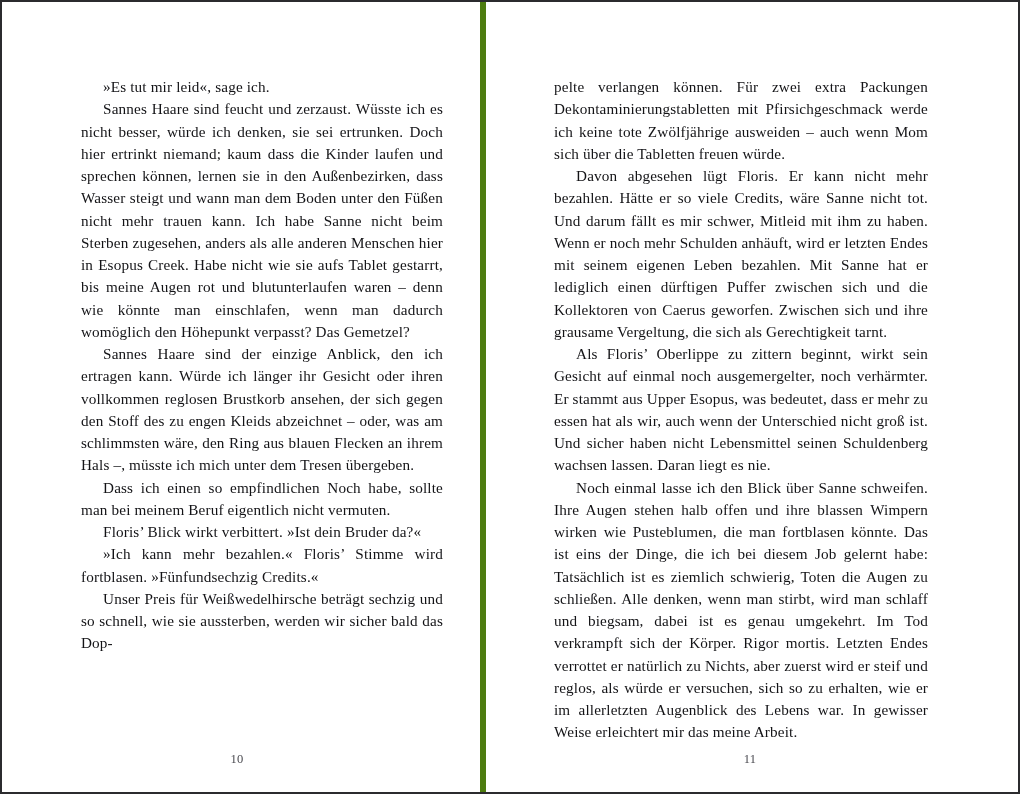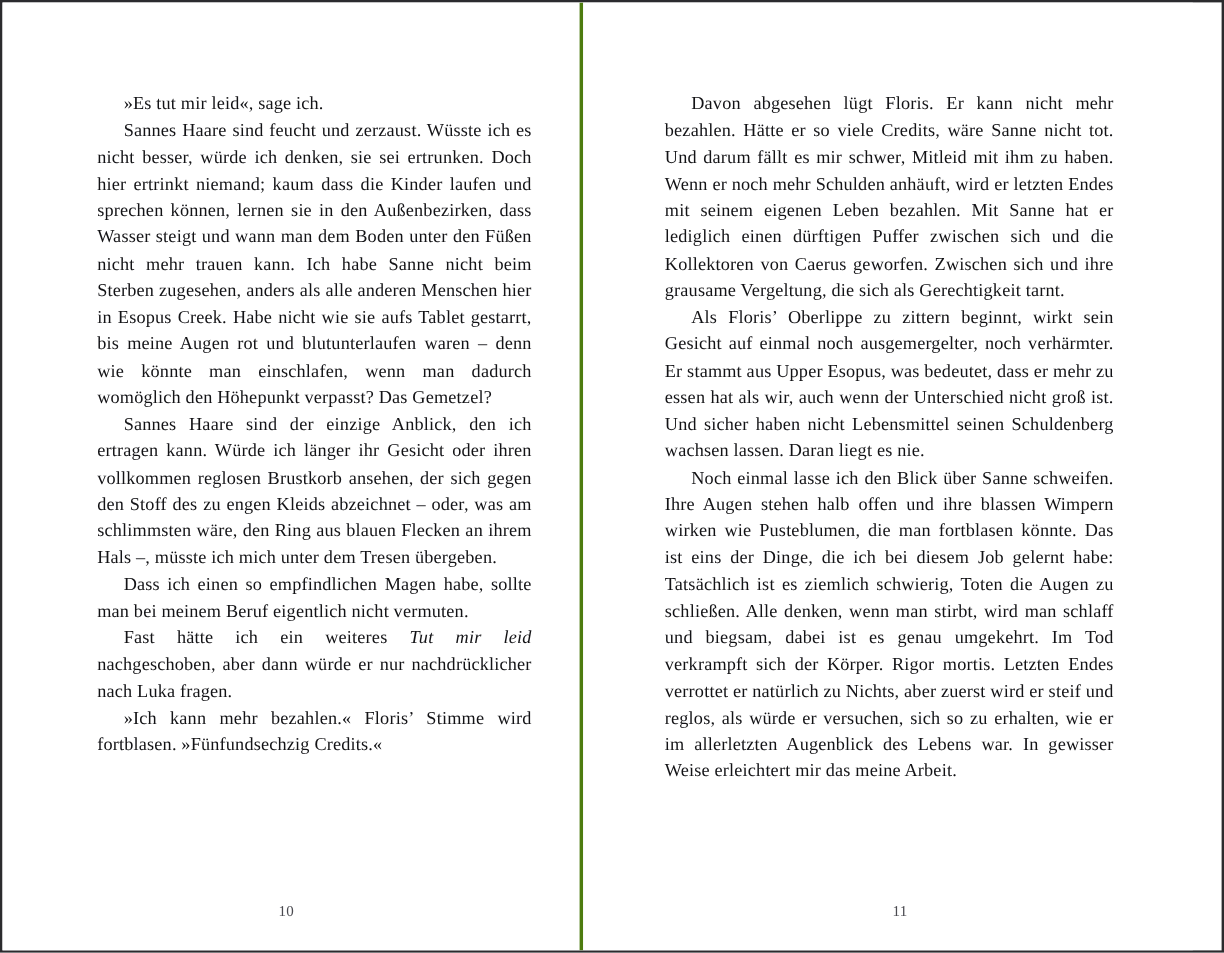--- a/index.html
+++ b/index.html
@@ -22,21 +22,21 @@
     display: flex;
   }
   .page {
     position: relative;
     box-sizing: border-box;
     height: 100%;
     background: #ffffff;
   }
   .page-left {
     width: 484px;
-    border-right: 3px solid #4d7c0f;
+    border-right: 6px solid #4d7c0f;
   }
   .page-right {
     width: 508px;
   }
   .text-block {
     position: absolute;
     top: 74px;
     font-size: 15.2px;
     line-height: 22.25px;
     color: #131316;
@@ -83,29 +83,31 @@
 </head>
 <body>
 
 <div class="spread">
 
   <div class="page page-left">
     <div class="text-block" id="left-text">
         <p class="para"><span>»Es tut mir leid«, sage ich.</span></p>
         <p class="para"><span>Sannes Haare sind feucht und zerzaust. Wüsste ich es nicht besser, würde ich denken, sie sei ertrunken. Doch hier ertrinkt niemand; kaum dass die Kinder laufen und sprechen können, lernen sie in den Außenbezirken, dass Wasser steigt und wann man dem Boden unter den Füßen nicht mehr trauen kann. Ich habe Sanne nicht beim Sterben zugesehen, anders als alle anderen Menschen hier in Esopus Creek. Habe nicht wie sie aufs Tablet gestarrt, bis meine Augen rot und blutunterlaufen waren – denn wie könnte man einschlafen, wenn man dadurch womöglich den Höhepunkt verpasst? Das Gemetzel?</span></p>
         <p class="para"><span>Sannes Haare sind der einzige Anblick, den ich ertragen kann. Würde ich länger ihr Gesicht oder ihren vollkommen reglosen Brustkorb ansehen, der sich gegen den Stoff des zu engen Kleids abzeichnet – oder, was am schlimmsten wäre, den Ring aus blauen Flecken an ihrem Hals –, müsste ich mich unter dem Tresen übergeben.</span></p>
-        <p class="para"><span>Dass ich einen so empfindlichen Magen habe, sollte man bei meinem Beruf eigentlich nicht vermuten.</span></p>
-        <p class="para"><span>Fast hätte ich ein weiteres </span><em>Tut mir leid</em><span> nachgeschoben, aber dann würde er nur nachdrücklicher nach Luka fragen.</span></p>
+        <p class="para"><span>Dass ich einen so empfindlichen Noch habe, sollte man bei meinem Beruf eigentlich nicht vermuten.</span></p>
+        <p class="para"><span>Floris’ Blick wirkt verbittert. »Ist dein Bruder da?«</span></p>
         <p class="para"><span>»Ich kann mehr bezahlen.« Floris’ Stimme wird fortblasen. »Fünfundsechzig Credits.«</span></p>
+        <p class="para"><span>Unser Preis für Weißwedelhirsche beträgt sechzig und so schnell, wie sie aussterben, werden wir sicher bald das Dop-</span></p>
       </div>
     <div class="folio">10</div>
   </div>
 
   <div class="page page-right">
     <div class="text-block" id="right-text">
+        <p class="para no-indent"><span>pelte verlangen können. Für zwei extra Packungen Dekontaminierungstabletten mit Pfirsichgeschmack werde ich keine tote Zwölfjährige ausweiden – auch wenn Mom sich über die Tabletten freuen würde.</span></p>
         <p class="para"><span>Davon abgesehen lügt Floris. Er kann nicht mehr bezahlen. Hätte er so viele Credits, wäre Sanne nicht tot. Und darum fällt es mir schwer, Mitleid mit ihm zu haben. Wenn er noch mehr Schulden anhäuft, wird er letzten Endes mit seinem eigenen Leben bezahlen. Mit Sanne hat er lediglich einen dürftigen Puffer zwischen sich und die Kollektoren von Caerus geworfen. Zwischen sich und ihre grausame Vergeltung, die sich als Gerechtigkeit tarnt.</span></p>
         <p class="para"><span>Als Floris’ Oberlippe zu zittern beginnt, wirkt sein Gesicht auf einmal noch ausgemergelter, noch verhärmter. Er stammt aus Upper Esopus, was bedeutet, dass er mehr zu essen hat als wir, auch wenn der Unterschied nicht groß ist. Und sicher haben nicht Lebensmittel seinen Schuldenberg wachsen lassen. Daran liegt es nie.</span></p>
         <p class="para"><span>Noch einmal lasse ich den Blick über Sanne schweifen. Ihre Augen stehen halb offen und ihre blassen Wimpern wirken wie Pusteblumen, die man fortblasen könnte. Das ist eins der Dinge, die ich bei diesem Job gelernt habe: Tatsächlich ist es ziemlich schwierig, Toten die Augen zu schließen. Alle denken, wenn man stirbt, wird man schlaff und biegsam, dabei ist es genau umgekehrt. Im Tod verkrampft sich der Körper. Rigor mortis. Letzten Endes verrottet er natürlich zu Nichts, aber zuerst wird er steif und reglos, als würde er versuchen, sich so zu erhalten, wie er im allerletzten Augenblick des Lebens war. In gewisser Weise erleichtert mir das meine Arbeit.</span></p>
       </div>
     <div class="folio">11</div>
   </div>
 
 </div>
 
 </body></html>

